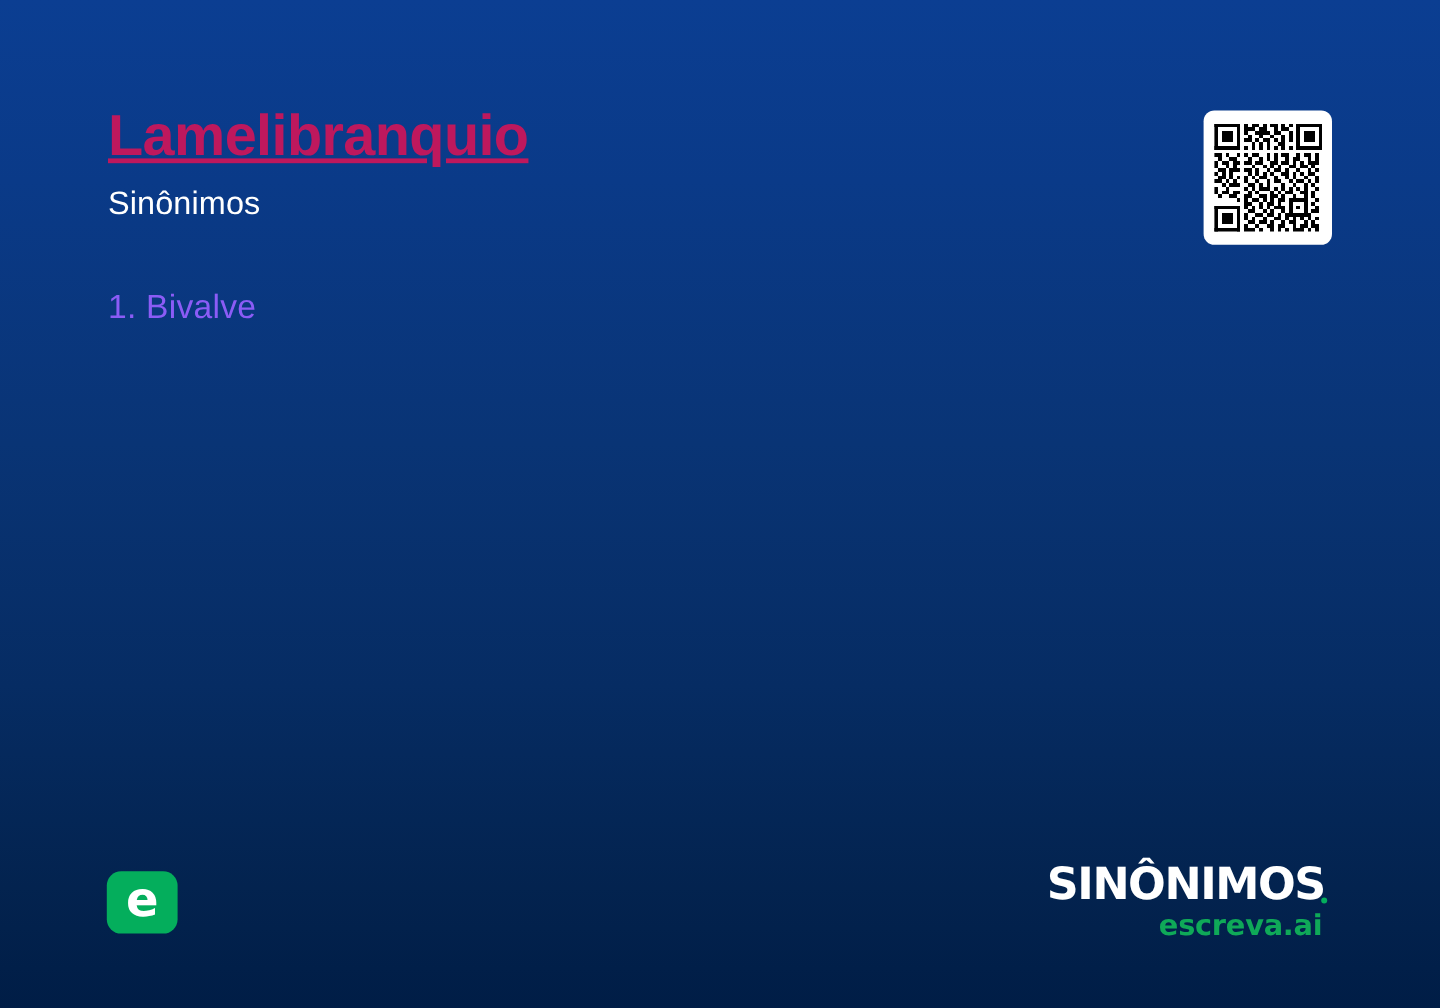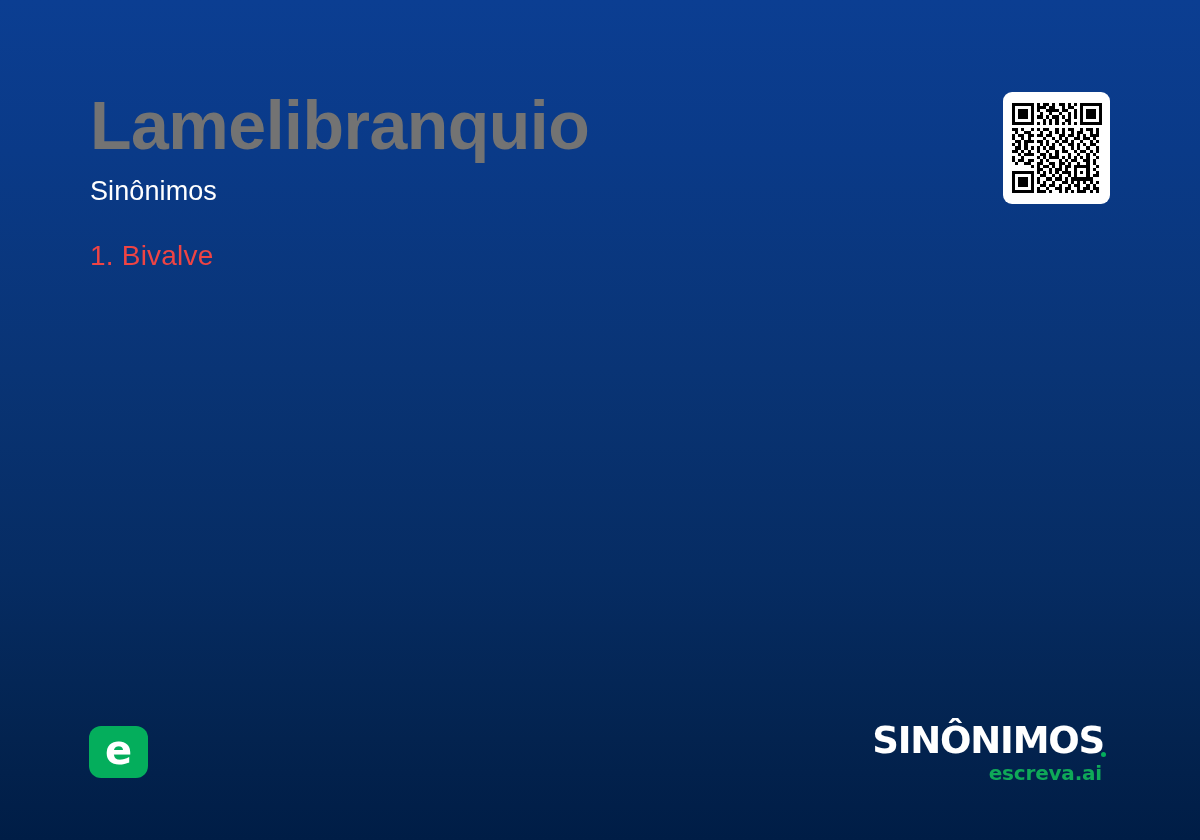--- a/index.html
+++ b/index.html
@@ -28,26 +28,27 @@
   
   .header {
     position: absolute;
     left: 90px;
     top: 88px;
     width: 880px;
   }
 
   .page-title {
     font-family: "Liberation Sans", sans-serif;
-    font-size: 68px;
+    font-size: 48px;
     font-weight: bold;
     letter-spacing: -0.5px;
     line-height: 1.1;
-    color: #737373;
+    color: #be185d;
     white-space: nowrap;
+    text-decoration: underline;
   }
 
   .page-subtitle {
     font-size: 27px;
     font-weight: normal;
     line-height: 1.2;
     color: #FFFFFF;
     margin-top: 12px;
     letter-spacing: 0.1px;
   }
@@ -57,21 +58,21 @@
     position: absolute;
     left: 90px;
     top: 238px;
     width: 860px;
     list-style: none;
   }
 
   .synonym-item {
     font-size: 28px;
     font-weight: normal;
-    color: #ef4444;
+    color: #8b5cf6;
     line-height: 1.25;
     margin-bottom: 32px;
     letter-spacing: 0.2px;
     white-space: nowrap;
   }
 
   .synonym-index { display: inline; }
   .synonym-term  { display: inline; }
 
   
@@ -145,21 +146,21 @@
     height: 5px;
     background: #04AE5C;
     border-radius: 50%;
     position: absolute;
     right: -2px;
     bottom: 2px;
   }
 
   .wordmark-sub {
     font-family: "DejaVu Sans", sans-serif;
-    font-size: 20px;
+    font-size: 24px;
     font-weight: bold;
     color: #0FA958;
     letter-spacing: -0.2px;
     line-height: 1;
     display: block;
     margin-top: 4px;
     padding-right: 2px;
   }
 </style>
 </head>

